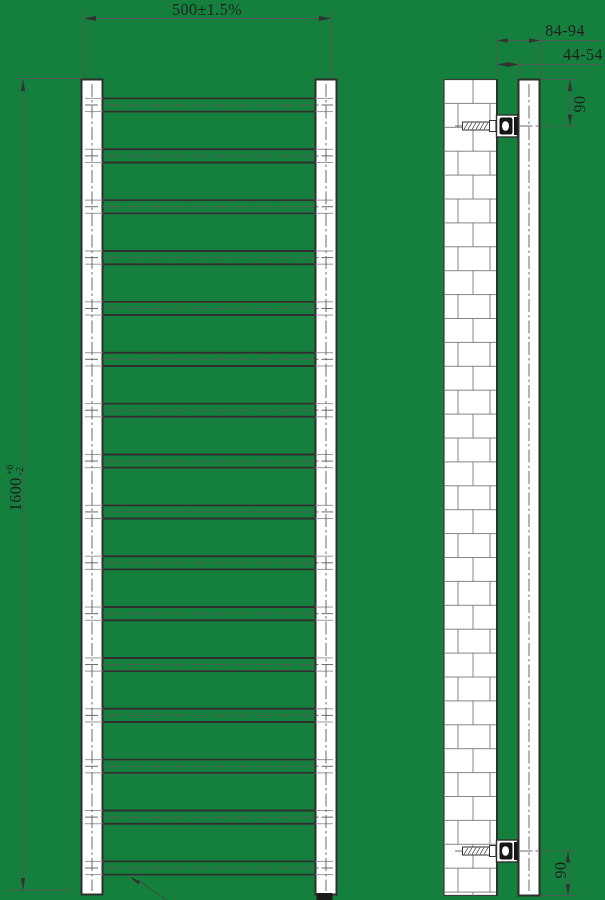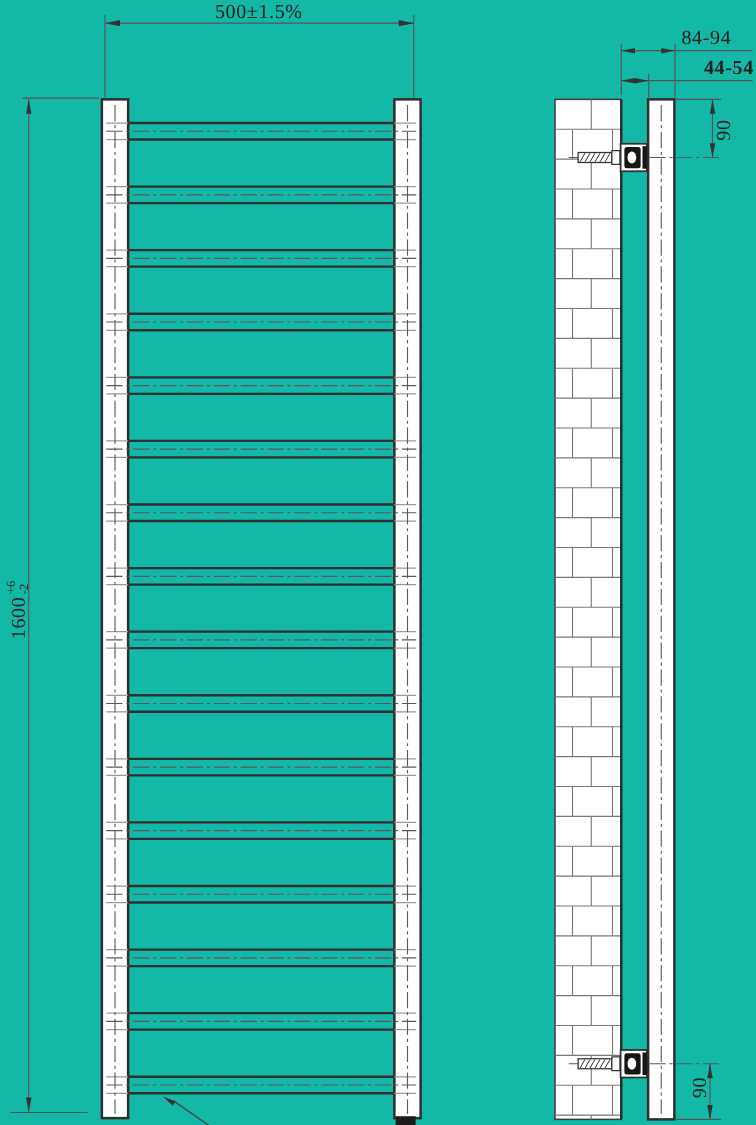--- a/index.html
+++ b/index.html
@@ -1,16 +1,16 @@
 <!DOCTYPE html>
 <html><head>
 <meta charset="utf-8">
 <style>
   html,body{margin:0;padding:0;background:#fff;}
-  .canvas{position:relative;width:605px;height:900px;background:#14b8a6;overflow:hidden;
+  .canvas{position:relative;width:605px;height:900px;background:#15803d;overflow:hidden;
           font-family:"Liberation Serif","DejaVu Serif",serif;}
   svg{position:absolute;left:0;top:0;}
   .dim-text{position:absolute;color:#1f1f1f;font-size:16px;letter-spacing:0.5px;white-space:nowrap;}
   .center{display:flex;align-items:center;justify-content:center;}
   .right{text-align:right;}
   .rot{transform:rotate(-90deg);}
   .tolstack{display:inline-flex;flex-direction:column;font-size:10px;line-height:1.0;
             letter-spacing:0;margin-left:2px;transform:translateY(-1px);}
   .thin{stroke:#555555;stroke-width:0.9;fill:none;}
   .obj{stroke:#2f2f2f;stroke-width:2;fill:#ffffff;}
@@ -285,18 +285,18 @@
   <div class="dim-text center rot" style="left:-21px;top:478px;width:74px;height:20px;">
     <span>1600</span>
       <span class="tolstack">
         <span>+6</span>
         <span>-2</span>
       </span>
   </div>
 
   <div class="dim-text right" style="left:500px;top:22px;width:85px;">84-94</div>
 
-  <div class="dim-text right" style="left:518px;top:46px;width:85px;font-weight:bold;">44-54</div>
+  <div class="dim-text right" style="left:518px;top:46px;width:85px;">44-54</div>
 
   <div class="dim-text center rot" style="left:565px;top:96px;width:30px;height:16px;">90</div>
 
   <div class="dim-text center rot" style="left:546px;top:862px;width:30px;height:16px;">90</div>
 </div>
 
 </body></html>

